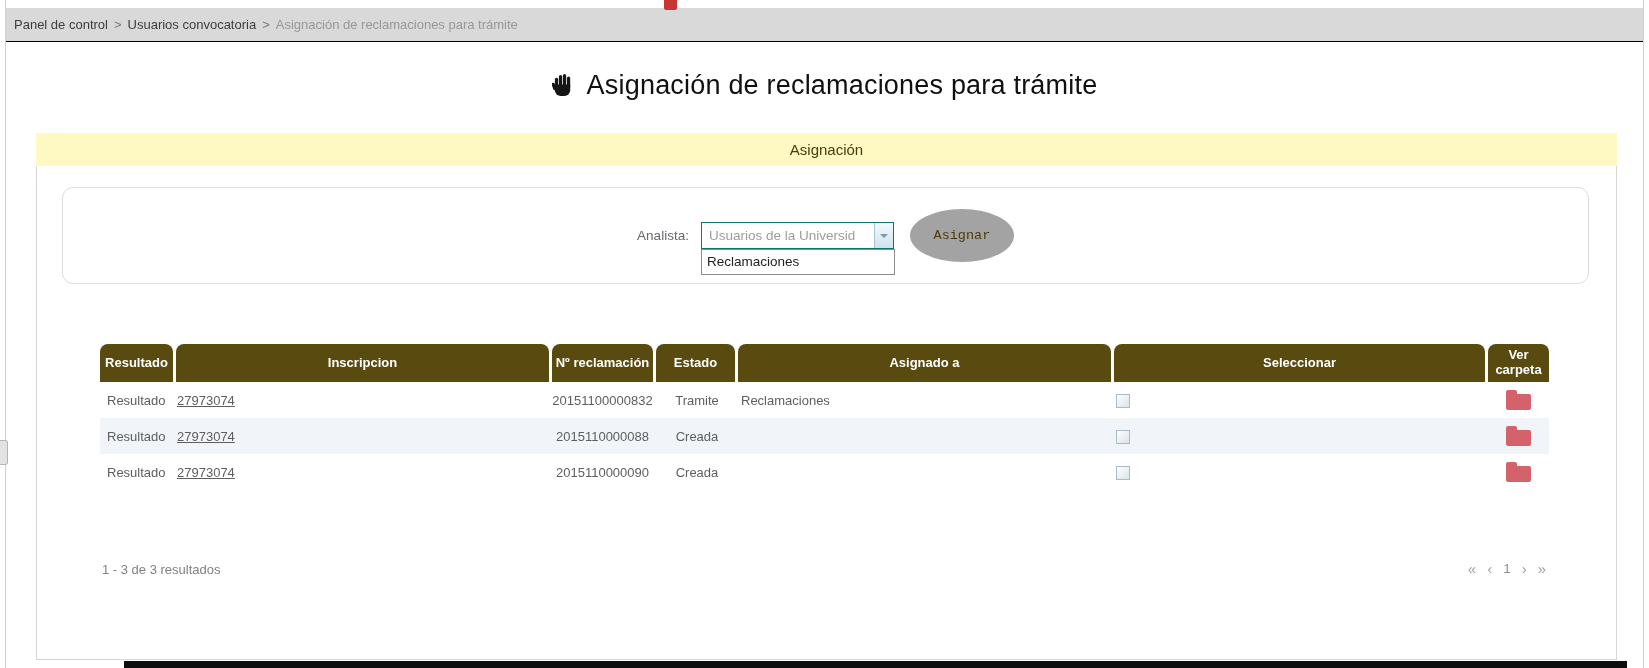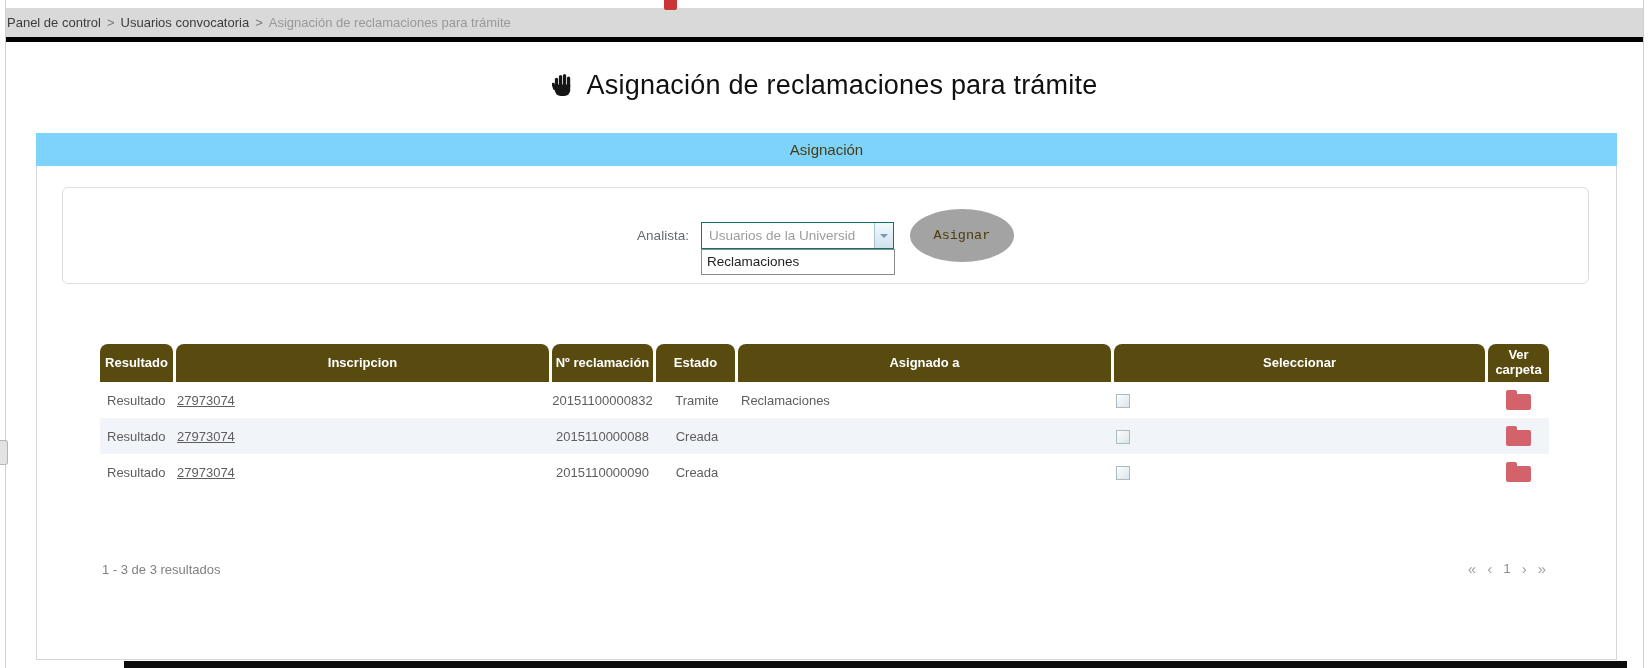--- a/index.html
+++ b/index.html
@@ -8,52 +8,52 @@
     width:1649px; height:668px; position:relative; overflow:hidden;
     background:#ffffff; font-family:"Liberation Sans", sans-serif;
   }
   .page-frame {
     position:absolute; left:5px; top:0; width:1639px; height:668px;
     border-left:1px solid #cfcfcf; border-right:1px solid #cfcfcf;
   }
   
   .breadcrumb {
     position:absolute; left:6px; top:8px; width:1637px; height:34px;
-    background:#d9d9d9; border-bottom:5px solid #000000;
-    display:flex; align-items:center; padding-left:1px;
+    background:#d9d9d9; border-bottom:1px solid #000000;
+    display:flex; align-items:center; padding-left:8px;
     font-size:13px; color:#555;
   }
   .crumb-link { color:#3d3d3d; cursor:pointer; }
   .crumb-sep { color:#7a7a7a; margin:0 6px; }
   .crumb-current { color:#989898; }
   .top-red-mark {
     position:absolute; left:664px; top:0; width:13px; height:10px;
     background:#c93434; border-radius:0 0 2px 2px;
   }
   
   .title-row {
     position:absolute; left:0; top:70px; width:100%;
     display:flex; align-items:center; justify-content:center; gap:12px;
   }
   .hand-icon svg { display:block; }
   .page-title { font-size:27px; color:#101010; letter-spacing:.2px; }
   
   .panel-header {
     position:absolute; left:36px; top:133px; width:1581px; height:33px;
-    background:#7dd3fc; display:flex; align-items:center; justify-content:center;
+    background:#fef9c3; display:flex; align-items:center; justify-content:center;
     font-size:15px; color:#4b3c0e;
   }
   .panel-body {
     position:absolute; left:36px; top:166px; width:1581px; height:494px;
     background:#ffffff; border:1px solid #d6d6d6; border-top:none;
   }
   
   .form-box {
     position:absolute; left:62px; top:187px; width:1527px; height:97px;
-    border:1px solid #dddddd; border-radius:6px;
+    border:1px solid #dddddd; border-radius:11px;
     display:flex; align-items:center; justify-content:center;
   }
   .form-label { font-size:13.5px; color:#666a6e; margin-right:12px; }
   .select-wrap {
     position:relative; width:193px; height:27px;
     border:1px solid #0f766e; background:#ffffff; display:flex;
   }
   .select-text {
     flex:1; line-height:25px; padding:0 7px; font-size:13.5px; color:#9d9d9d;
     white-space:nowrap; overflow:hidden;

